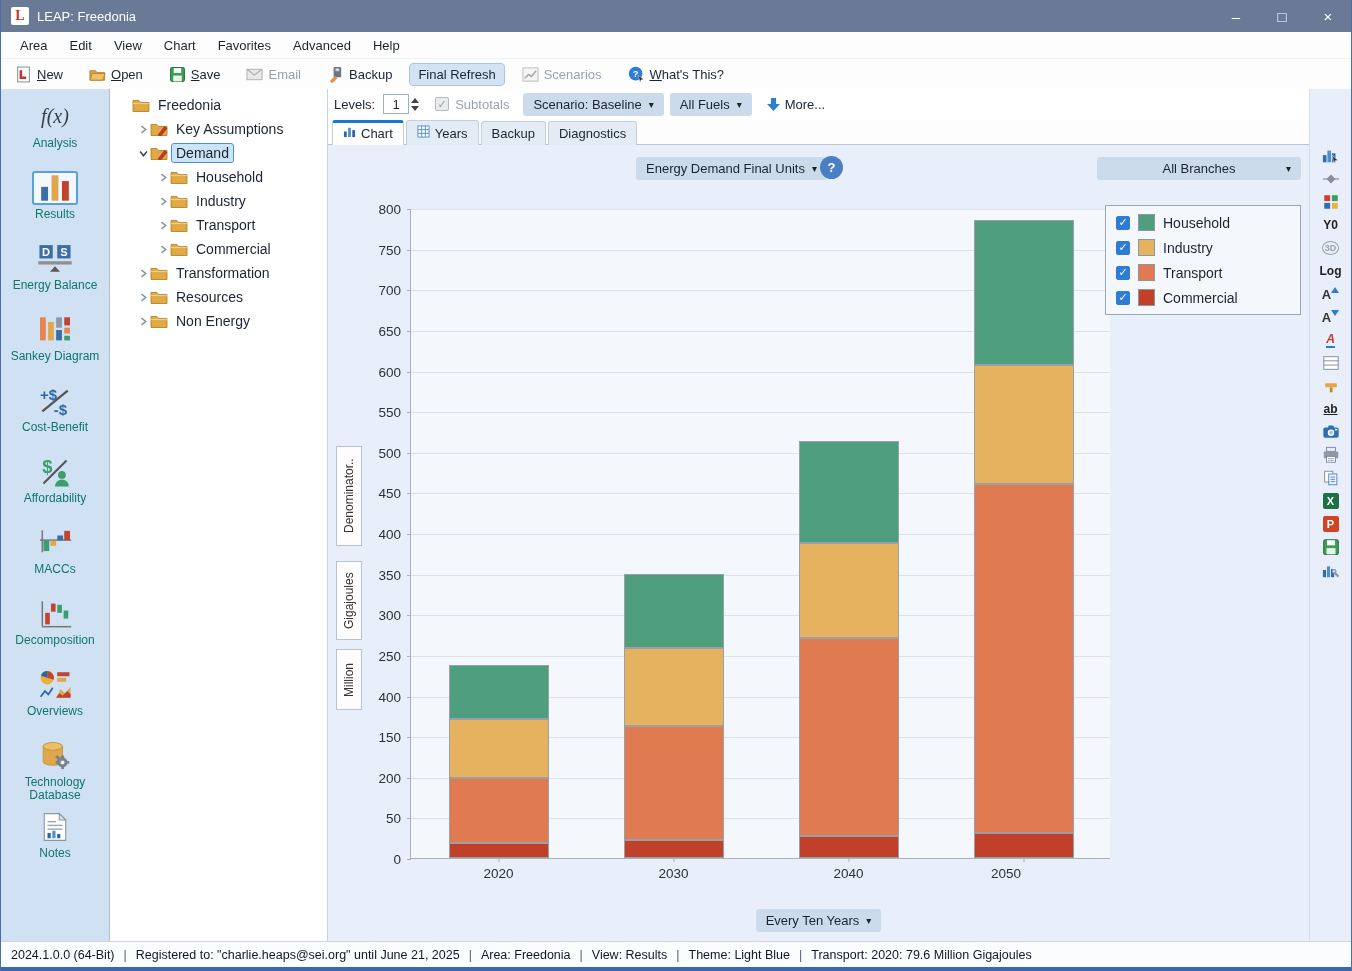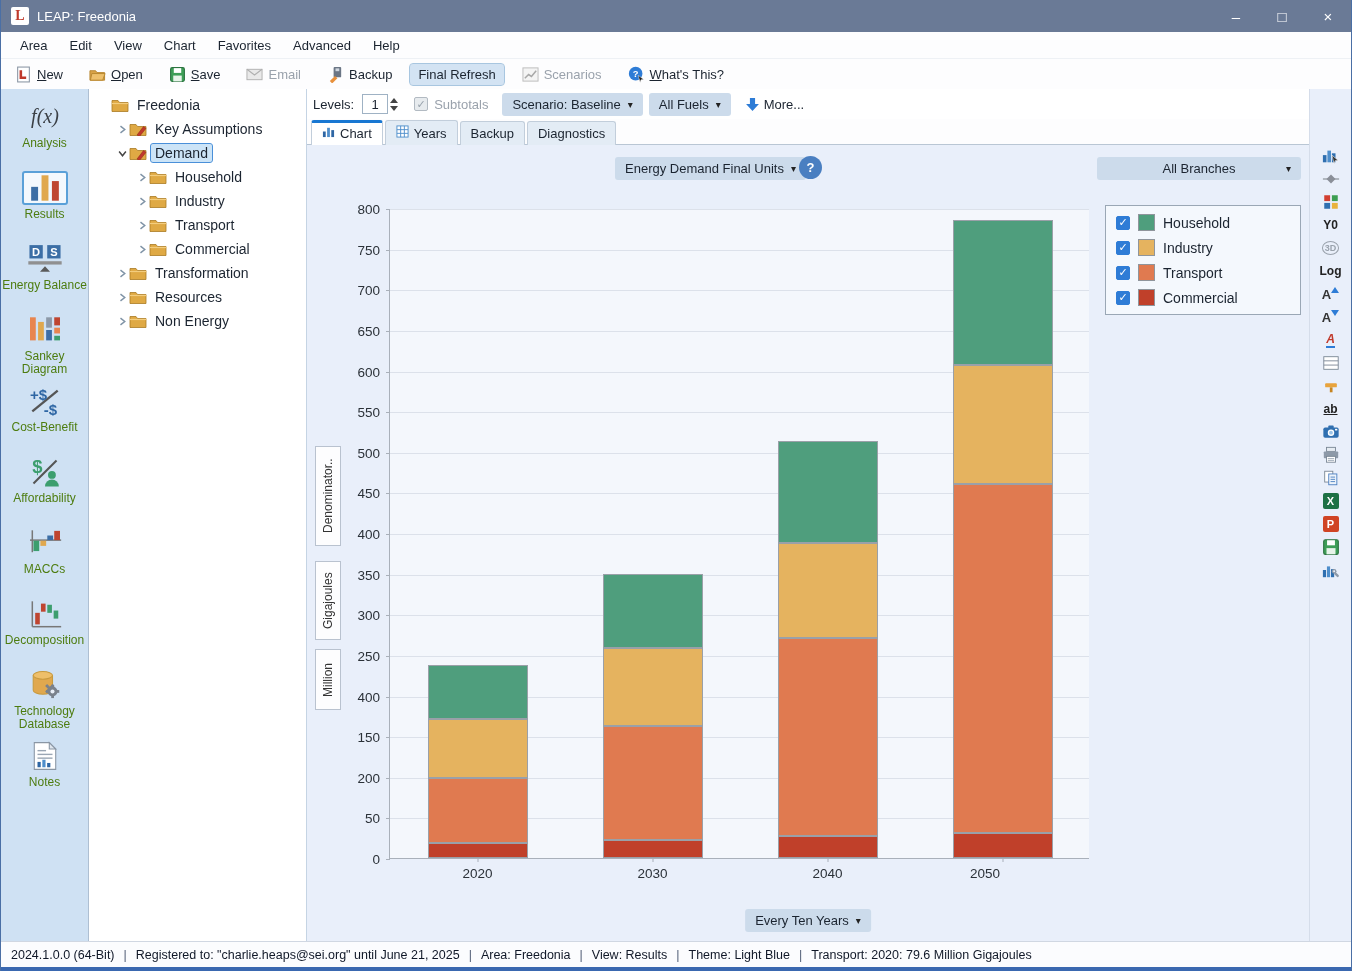--- a/index.html
+++ b/index.html
@@ -23,25 +23,25 @@
   .tbtn { display:flex; align-items:center; gap:5px; padding:3px 8px; border-radius:3px; white-space:nowrap; }
   .tbtn.disabled { color:#9aa2ac; }
   .tbtn.active { background:#d3e3f3; outline:1px solid #a8c6e0; }
   .tbtn svg, .tbtn .ticon { width:17px; height:17px; flex:none; }
   .tbtn u { text-decoration:underline; }
 
   
   .main { flex:1; display:flex; min-height:0; }
 
   
-  .sidebar { width:88px; background:#cfe1f3; border-right:1px solid #aebfd2; padding-top:6px; display:flex; flex-direction:column; overflow:hidden; flex:none; }
+  .sidebar { width:109px; background:#cfe1f3; border-right:1px solid #aebfd2; padding-top:6px; display:flex; flex-direction:column; overflow:hidden; flex:none; }
   .sbitem { min-height:71px; display:flex; flex-direction:column; align-items:center; justify-content:flex-start; padding-top:5px; text-align:center; }
   .sbitem .sicon { width:46px; height:34px; display:flex; align-items:center; justify-content:center; border:2px solid transparent; border-radius:3px; }
   .sbitem.selected .sicon { background:#f3f8fd; border-color:#5aa0d8; }
-  .sbitem .slabel { font-size:12px; margin-top:3px; line-height:13px; color:#4d7c0f; }
+  .sbitem .slabel { font-size:12px; margin-top:3px; line-height:13px; color:#0f766e; }
 
   
   .treepanel { width:218px; background:#fff; border-right:1px solid #c5d4e4; padding-top:4px; overflow:hidden; flex:none; }
   .trow { display:flex; align-items:center; height:24px; white-space:nowrap; }
   .trow .chev { width:14px; display:flex; justify-content:center; align-items:center; flex:none; }
   .trow .ticon { width:18px; height:15px; margin-right:4px; flex:none; }
   .trow .tlabel { font-size:14px; padding:1px 4px; border-radius:2px; }
   .trow.selected .tlabel { background:#cce4f7; outline:1px solid #4a90d9; }
 
   
@@ -279,20 +279,35 @@
             <svg viewBox="0 0 30 26" style="width: 40px; height: 30px;">
               <line x1="4" y1="2" x2="4" y2="24" stroke="#777" stroke-width="1.3"></line>
               <line x1="4" y1="24" x2="29" y2="24" stroke="#777" stroke-width="1.3"></line>
               <rect x="6.5" y="12" width="4" height="10" fill="#bf4530"></rect>
               <rect x="11.5" y="4" width="4" height="7" fill="#bf4530"></rect>
               <rect x="17" y="5" width="4" height="7" fill="#3c9e6e"></rect>
               <rect x="22.5" y="10" width="4" height="7" fill="#3c9e6e"></rect>
             </svg>
           </span>
           <div class="slabel">Decomposition</div>
+        </div>
+        <div class="sbitem">
+          <span class="sicon">
+            <svg viewBox="0 0 30 27" style="width: 40px; height: 30px;">
+              <circle cx="8" cy="7" r="6" fill="#e8b23c"></circle>
+              <path d="M8 7 L8 1 A6 6 0 0 1 13.8 8.7 z" fill="#bf4530"></path>
+              <path d="M8 7 L2.3 5.2 A6 6 0 0 1 8 1 z" fill="#2e66a4"></path>
+              <rect x="17" y="2" width="11" height="3.6" fill="#bf4530"></rect>
+              <rect x="17" y="7" width="8" height="3.6" fill="#e0a84e"></rect>
+              <path d="M2 24 l4-5 3 3 4-6" stroke="#2e66a4" fill="none" stroke-width="1.5"></path>
+              <path d="M16 25 l4-8 4 4 5-6 v10 z" fill="#e0a84e"></path>
+              <path d="M16 25 l3-4 3 2 4-4 3 2.5 v3.5 z" fill="#bf4530"></path>
+            </svg>
+          </span>
+          <div class="slabel">Overviews</div>
         </div>
         <div class="sbitem">
           <span class="sicon">
             <svg viewBox="0 0 30 28" style="width: 40px; height: 30px;">
               <path d="M4 5 v14 a9 3.6 0 0 0 18 0 V5" fill="#e0a84e" stroke="#c89a3e"></path>
               <ellipse cx="13" cy="5" rx="9" ry="3.6" fill="#eebf6a" stroke="#c89a3e"></ellipse>
               <g fill="#7a828c">
                 <rect x="20.8" y="13.8" width="2.6" height="12.4"></rect>
                 <rect x="15.9" y="18.7" width="12.4" height="2.6"></rect>
                 <rect x="17.2" y="15.1" width="2.6" height="9.8" transform="rotate(45 22 20)"></rect>

